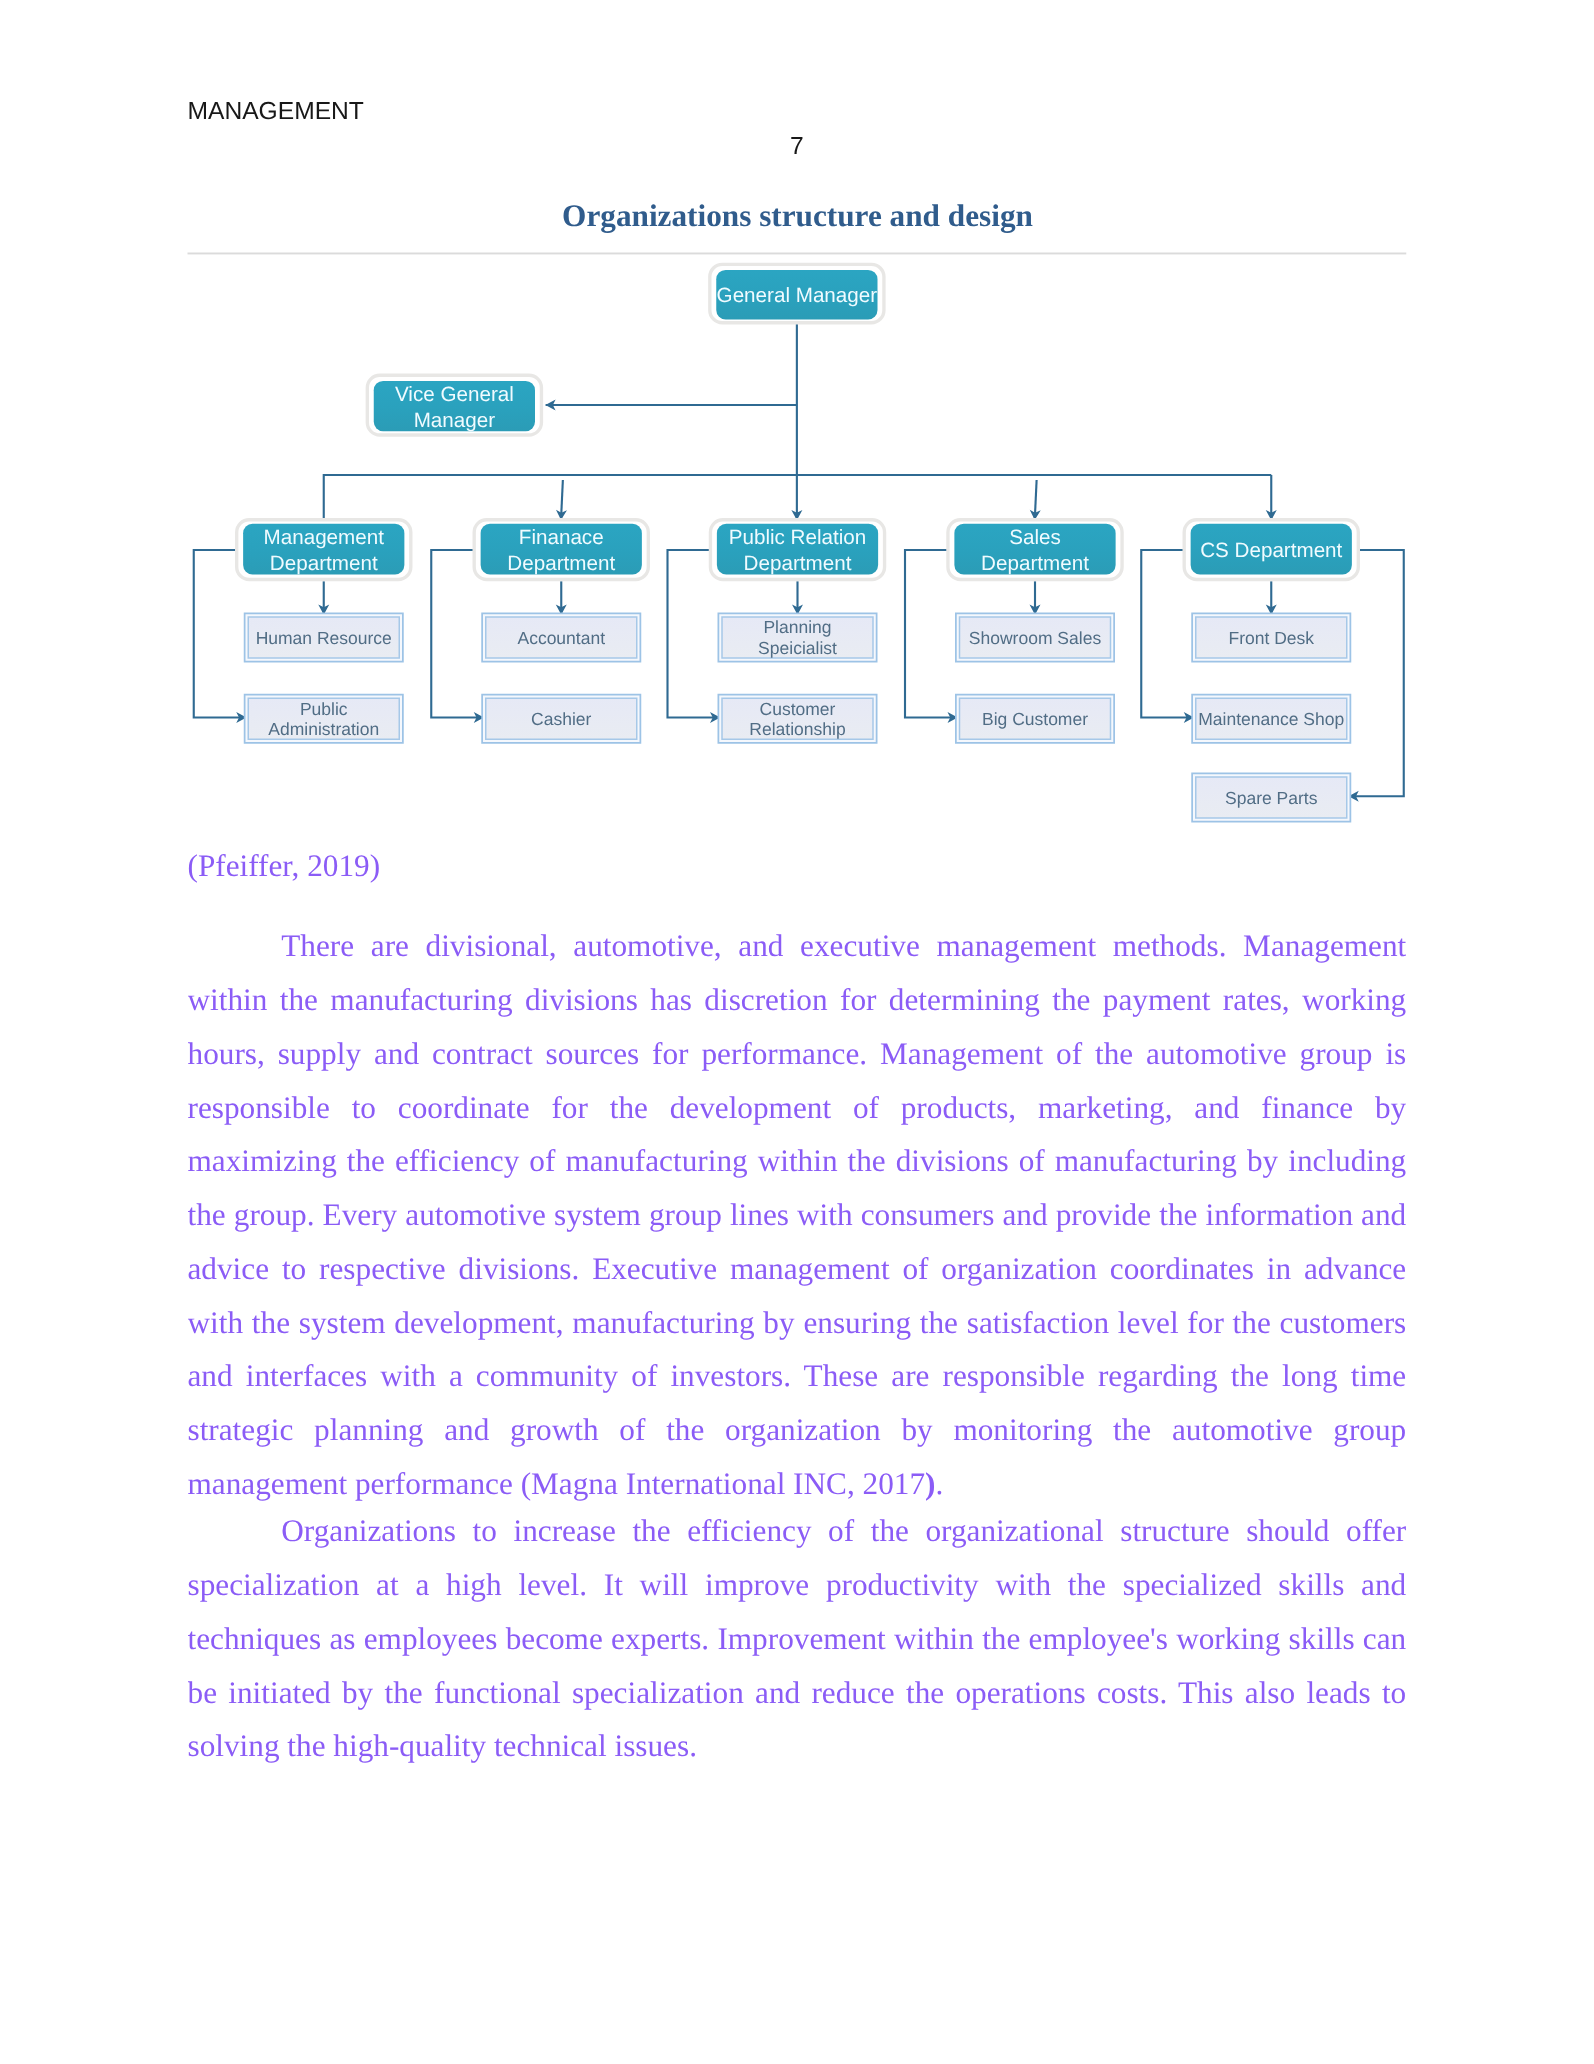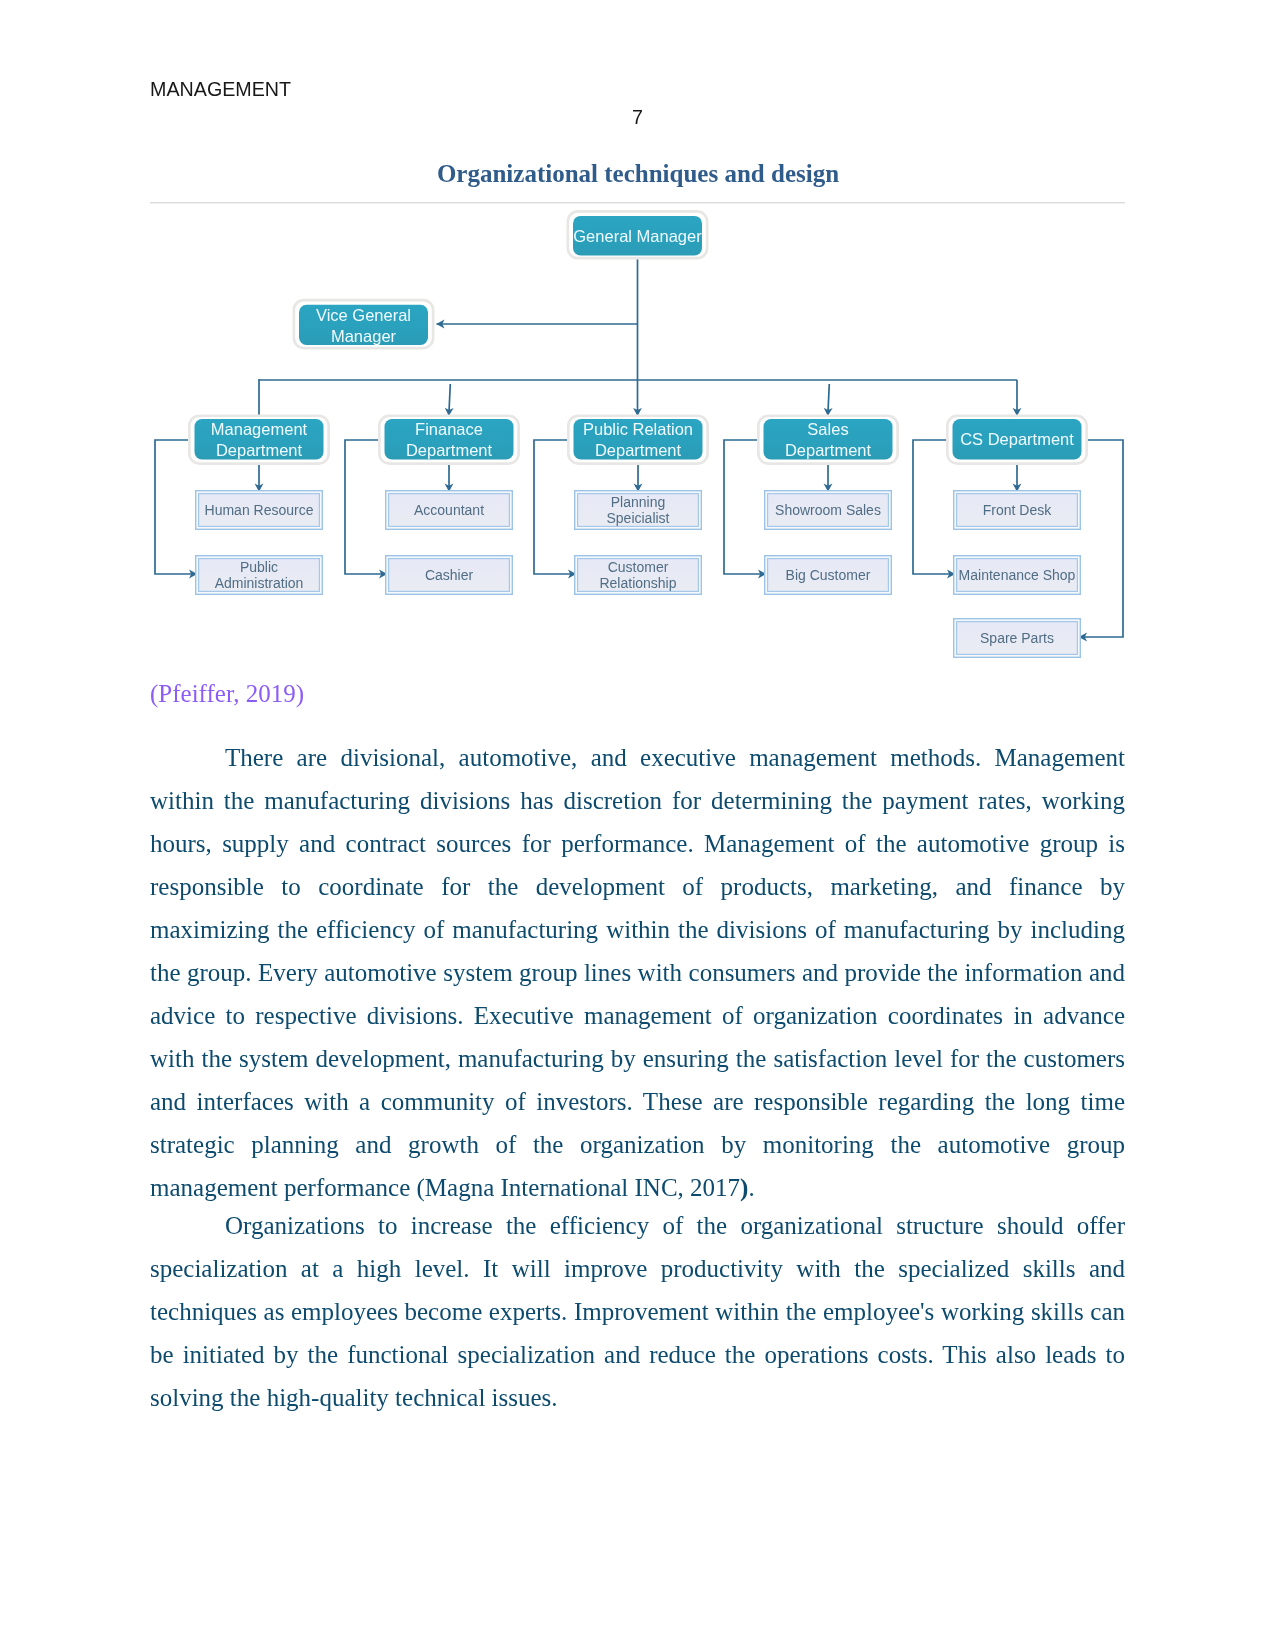--- a/index.html
+++ b/index.html
@@ -23,38 +23,38 @@
         background:linear-gradient(to bottom,#dbdbdb 0%,#dbdbdb 55%,#f0f0f0 55%,#f0f0f0 100%);}
 
   .chartwrap{position:absolute;left:150px;top:205px;width:976px;height:455px;
              filter:blur(0.45px);overflow:visible;}
   .chartwrap svg{position:absolute;left:-150px;top:-205px;}
 
   .cite{position:absolute;left:150px;top:678px;font-size:25px;color:#8b5cf6;
         line-height:32px;}
 
   .para{position:absolute;left:150px;width:975px;font-size:25px;
-        line-height:43px;color:#0c4a6e;text-align:justify;
+        line-height:43px;color:#8b5cf6;text-align:justify;
         text-justify:inter-word;margin:0;}
   .para.p1{top:736px;}
   .para.p2{top:1204px;}
   .para .ind{display:inline-block;width:75px;}
   .bold{font-weight:bold;}
 
   svg text{font-family:"Liberation Sans",sans-serif;}
   svg text.dt{fill:#f0fbff;font-size:16.5px;text-anchor:middle;}
   svg text.ut{fill:#516d85;font-size:14px;text-anchor:middle;}
 </style>
 </head>
 <body>
 
 <div class="page">
   <div class="hdr">MANAGEMENT</div>
   <div class="pgnum">7</div>
-  <div class="title">Organizational techniques and design</div>
+  <div class="title">Organizations structure and design</div>
   <div class="rule"></div>
   <div class="chartwrap">
 <svg class="chart" width="1275" height="1651" viewBox="0 0 1275 1651">
  <defs>
   <linearGradient id="tealg" x1="0" y1="0" x2="0" y2="1">
             <stop offset="0" stop-color="#2ba5c2"></stop>
             <stop offset="0.55" stop-color="#2aa1bd"></stop>
             <stop offset="1" stop-color="#2b9cb6"></stop>
           </linearGradient>
   <linearGradient id="unitg" x1="0" y1="0" x2="0" y2="1">

